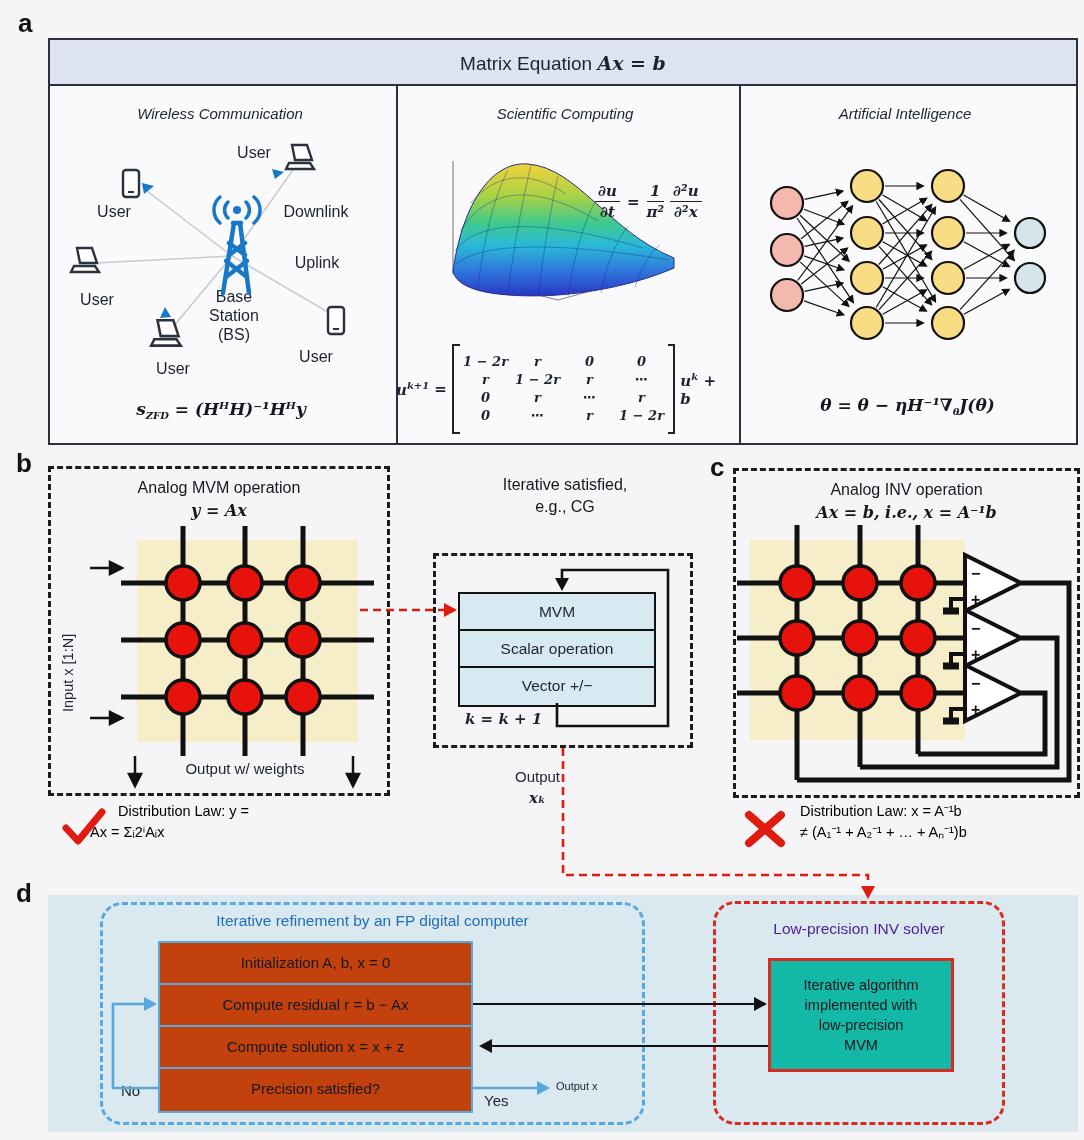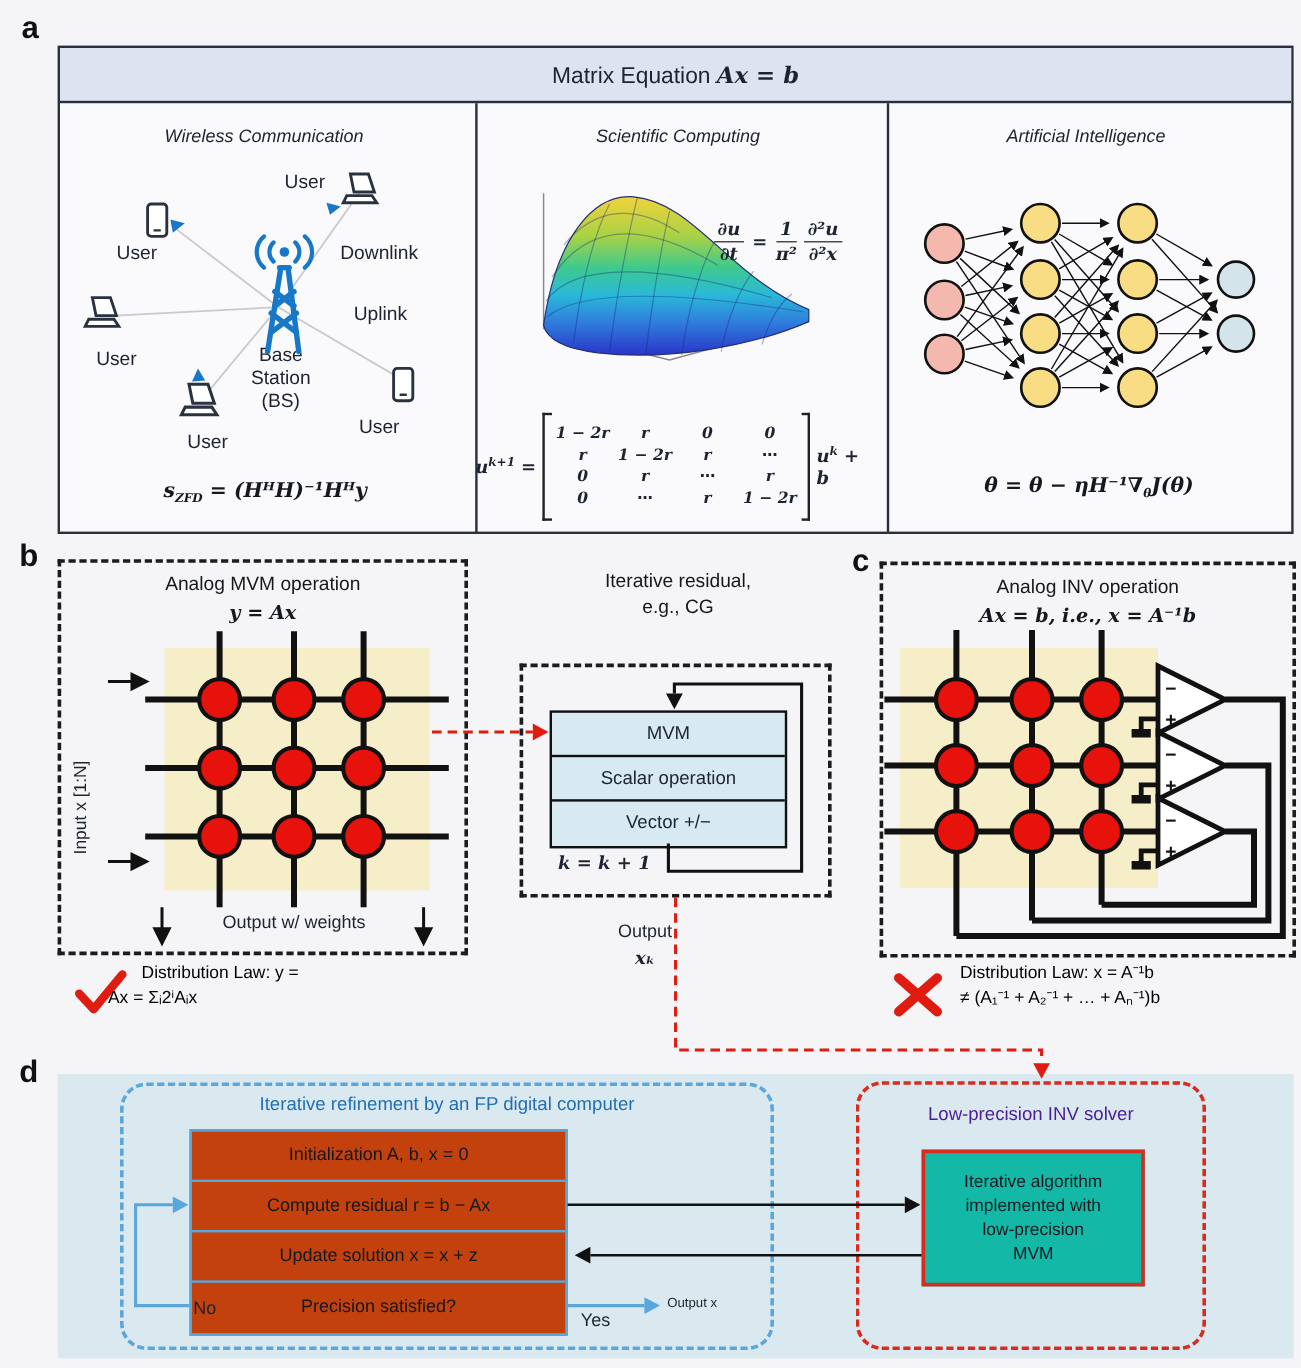--- a/index.html
+++ b/index.html
@@ -334,21 +334,21 @@
 
 <svg class="abs" style="left:60px;top:806px;" width="48" height="42" viewBox="0 0 48 42">
   <path d="M6,22 L18,35 L42,6" stroke="#e01b10" stroke-width="7" fill="none" stroke-linecap="round" stroke-linejoin="round"></path>
 </svg>
 <div class="abs lawTxt" style="left:90px;top:801px;width:260px;">
   <div style="padding-left:28px;">Distribution Law: y =</div>
   <div>Ax = Σᵢ2ⁱAᵢx</div>
 </div>
 
 <div class="abs ctr bcTitle" style="left:445px;top:474px;width:240px;line-height:22px;">
-  <div>Iterative residual,</div>
+  <div>Iterative satisfied,</div>
   <div>e.g., CG</div>
 </div>
 <div class="abs blackDash" style="left:433px;top:553px;width:260px;height:195px;"></div>
 <div class="abs" id="algoSteps" style="left:458px;top:592px;width:198px;">
   <div class="algoStep">MVM</div>
   <div class="algoStep">Scalar operation</div>
   <div class="algoStep">Vector +/−</div>
 </div>
 <div class="abs mathb small" style="left:465px;top:710px;">k = k + 1</div>
 <div class="abs ctr small" style="left:495px;top:768px;width:85px;">Output</div>
@@ -418,24 +418,24 @@
 </div>
 
 <div class="abs" id="dBand"></div>
 <div class="abs panel-label" style="left:16px;top:878px;">d</div>
 
 <div class="abs" id="dBlueBox"></div>
 <div class="abs ctr dTitleBlue" style="left:100px;top:912px;width:545px;">Iterative refinement by an FP digital computer</div>
 <div class="abs" id="dSteps" style="left:158px;top:941px;width:315px;">
   <div class="dStep">Initialization A, b, x = 0</div>
   <div class="dStep">Compute residual r = b − Ax</div>
-  <div class="dStep">Update solution x = x + z</div>
+  <div class="dStep">Compute solution x = x + z</div>
   <div class="dStep">Precision satisfied?</div>
 </div>
-<div class="abs small" style="left:121px;top:1082px;margin-left:40px;">No</div>
+<div class="abs small" style="left:121px;top:1082px;">No</div>
 <div class="abs small" style="left:484px;top:1092px;">Yes</div>
 <div class="abs small" style="left:556px;top:1080px;font-size:11px;">Output x</div>
 
 <div class="abs" id="dRedBox"></div>
 <div class="abs ctr dTitleRed" style="left:713px;top:920px;width:292px;">Low-precision INV solver</div>
 <div class="abs" id="solverBox">
   <div class="solverLine">Iterative algorithm</div>
   <div class="solverLine">implemented with</div>
   <div class="solverLine">low-precision</div>
   <div class="solverLine">MVM</div>

